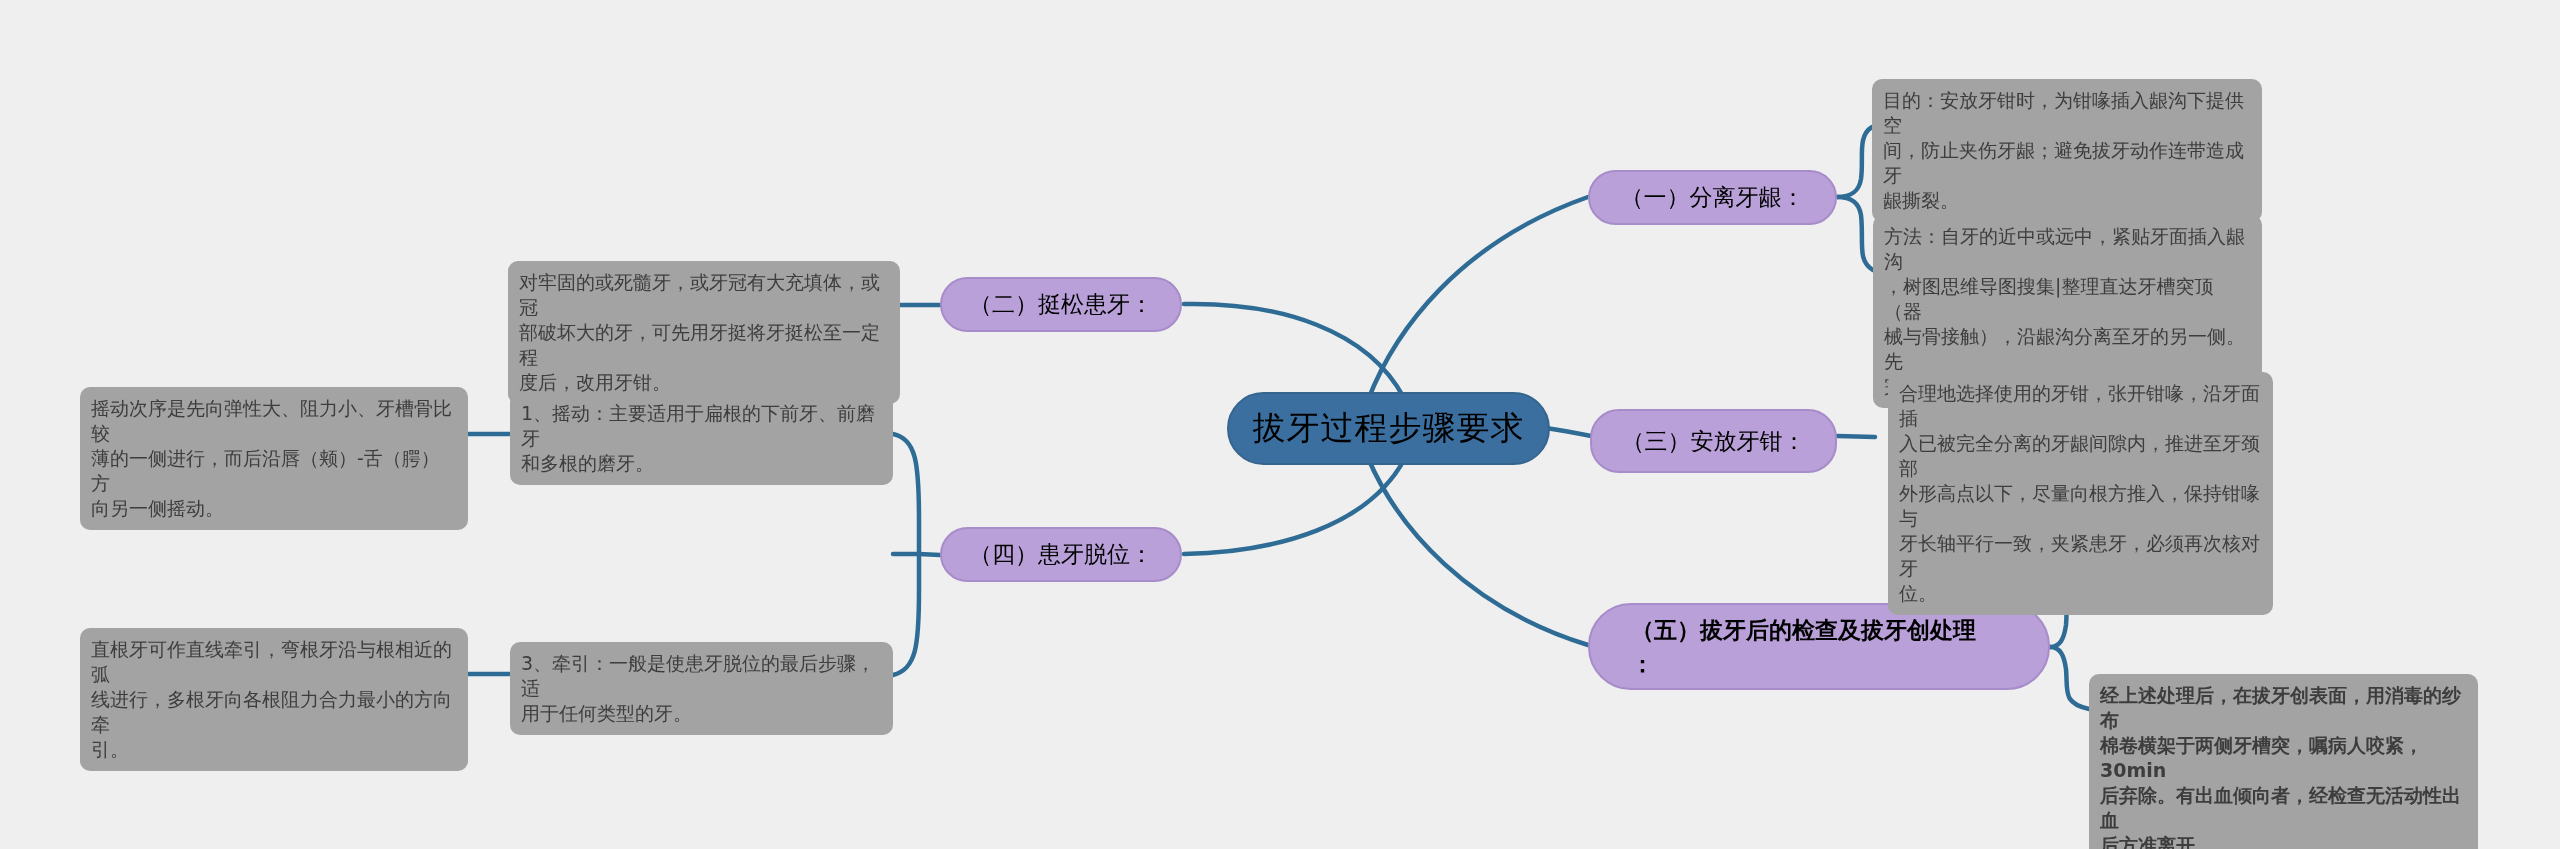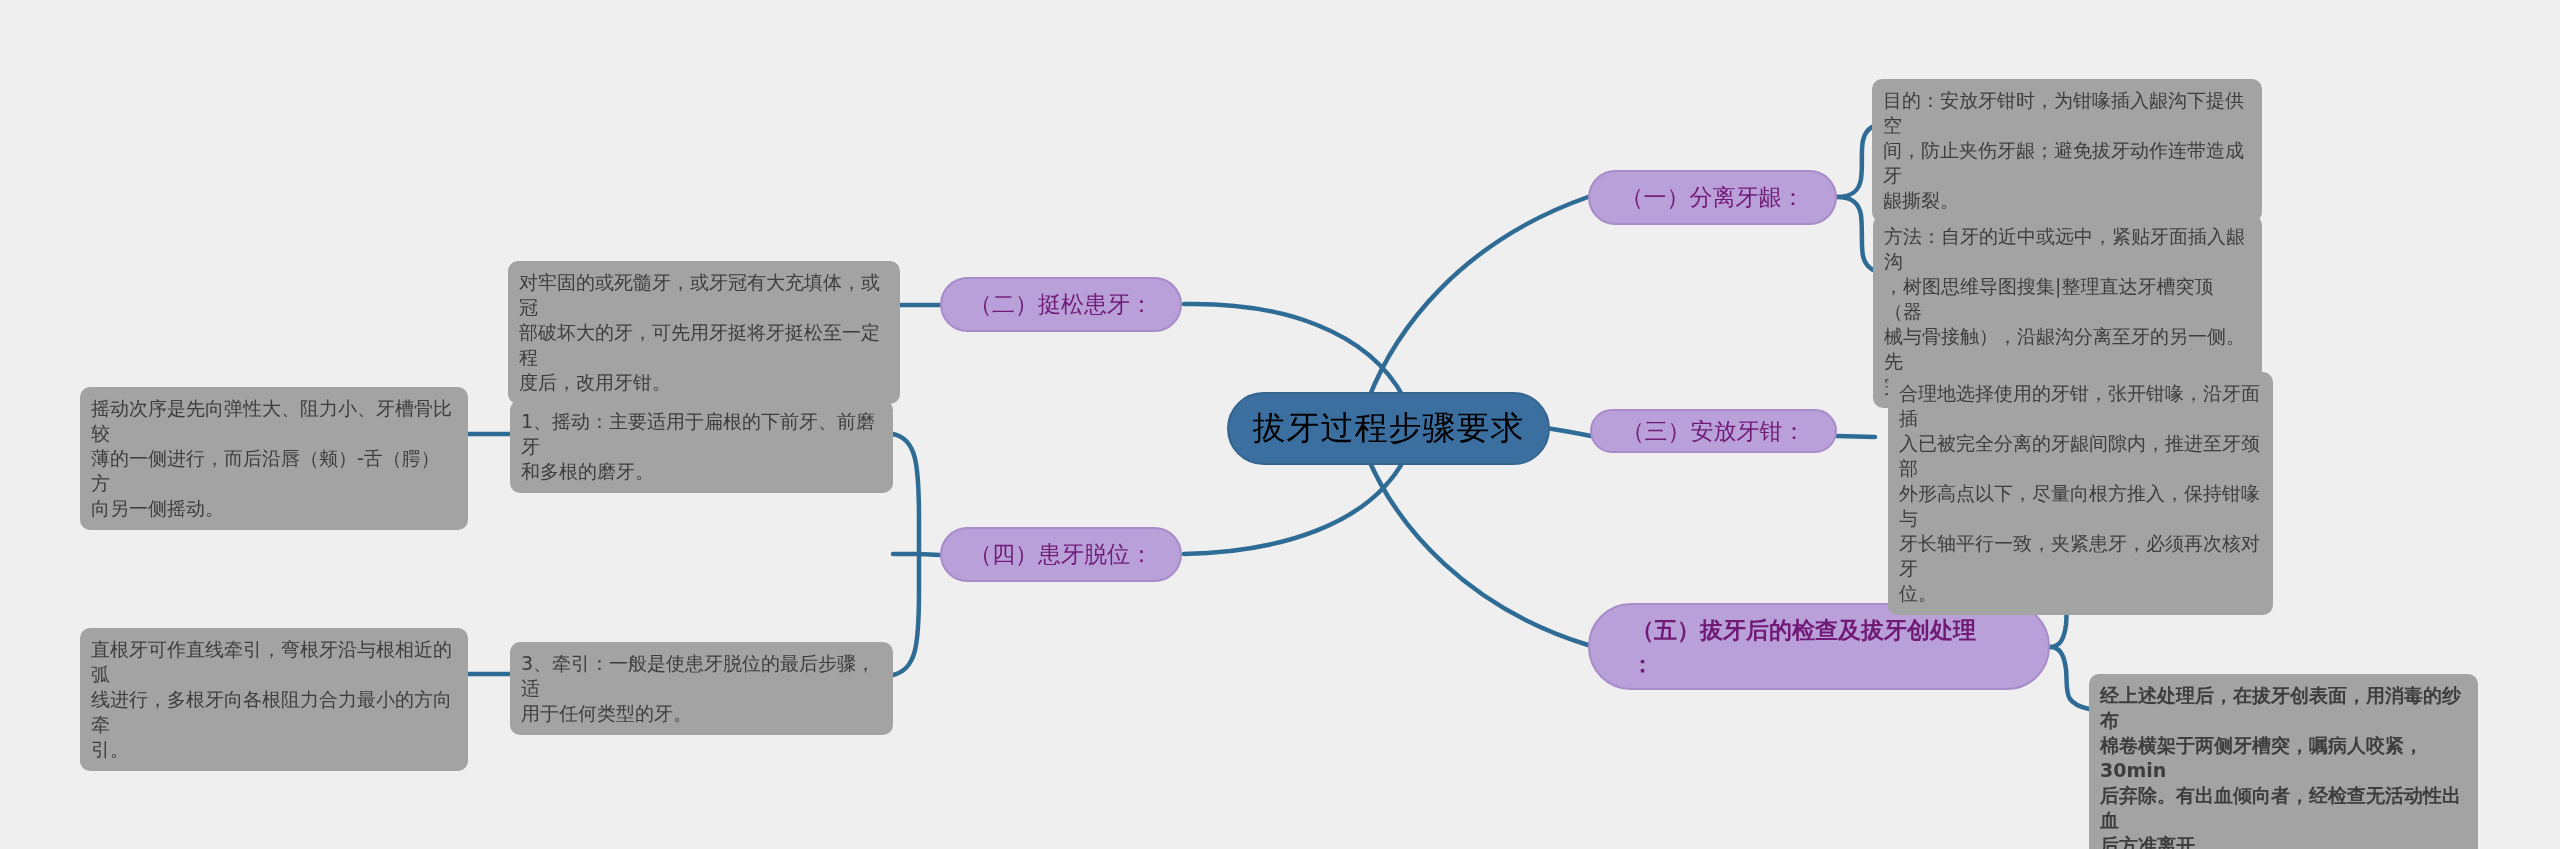--- a/index.html
+++ b/index.html
@@ -17,41 +17,41 @@
     position:absolute;left:1227px;top:392px;width:323px;height:73px;
     background:#3b6fa0;border:2px solid #35658f;border-radius:37px;
     display:flex;align-items:center;justify-content:center;
     color:#000000;font-size:33px;letter-spacing:1px;box-sizing:border-box;
     cursor:pointer;
   }
   .branch-node{
     position:absolute;
     background:#b9a0d9;border:2px solid #a78cc9;border-radius:29px;
     display:flex;align-items:center;justify-content:center;
-    color:#701a75;font-size:23px;box-sizing:border-box;cursor:pointer;
+    color:#000000;font-size:23px;box-sizing:border-box;cursor:pointer;
   }
   #n1{left:1588px;top:170px;width:249px;height:55px;}
   #n2{left:940px;top:277px;width:242px;height:55px;}
-  #n3{left:1590px;top:409px;width:247px;height:44px;}
+  #n3{left:1590px;top:409px;width:247px;height:64px;}
   #n4{left:940px;top:527px;width:242px;height:55px;}
   #n5{left:1588px;top:603px;width:462px;height:87px;
       justify-content:flex-start;padding:0 41px;
       white-space:pre-line;line-height:34px;text-align:left;border-radius:43px;font-weight:bold;}
 
   .leaf-card{
     position:absolute;
     background:#a3a3a3;border-radius:10px;
     color:#3d3d3d;font-size:19px;line-height:25px;
     padding:9px 11px;box-sizing:border-box;
     white-space:pre-line;cursor:pointer;
   }
   #c-l1{left:80px;  top:387px;width:388px;}
   #c-l2{left:80px;  top:628px;width:388px;}
   #c-m1{left:508px; top:261px;width:392px;}
-  #c-m2{left:510px; top:400px;width:383px;}
+  #c-m2{left:510px; top:392px;width:383px;}
   #c-m3{left:510px; top:520px;width:383px;}
   #c-m4{left:510px; top:642px;width:383px;}
   #c-r1{left:1872px;top:79px; width:390px;}
   #c-r2{left:1873px;top:215px;width:389px;}
   #c-r3{left:1888px;top:372px;width:385px;}
   #c-r4{left:2089px;top:548px;width:389px;}
   #c-r5{left:2089px;top:674px;width:389px;font-weight:bold;}
 </style>
 </head>
 <body>

